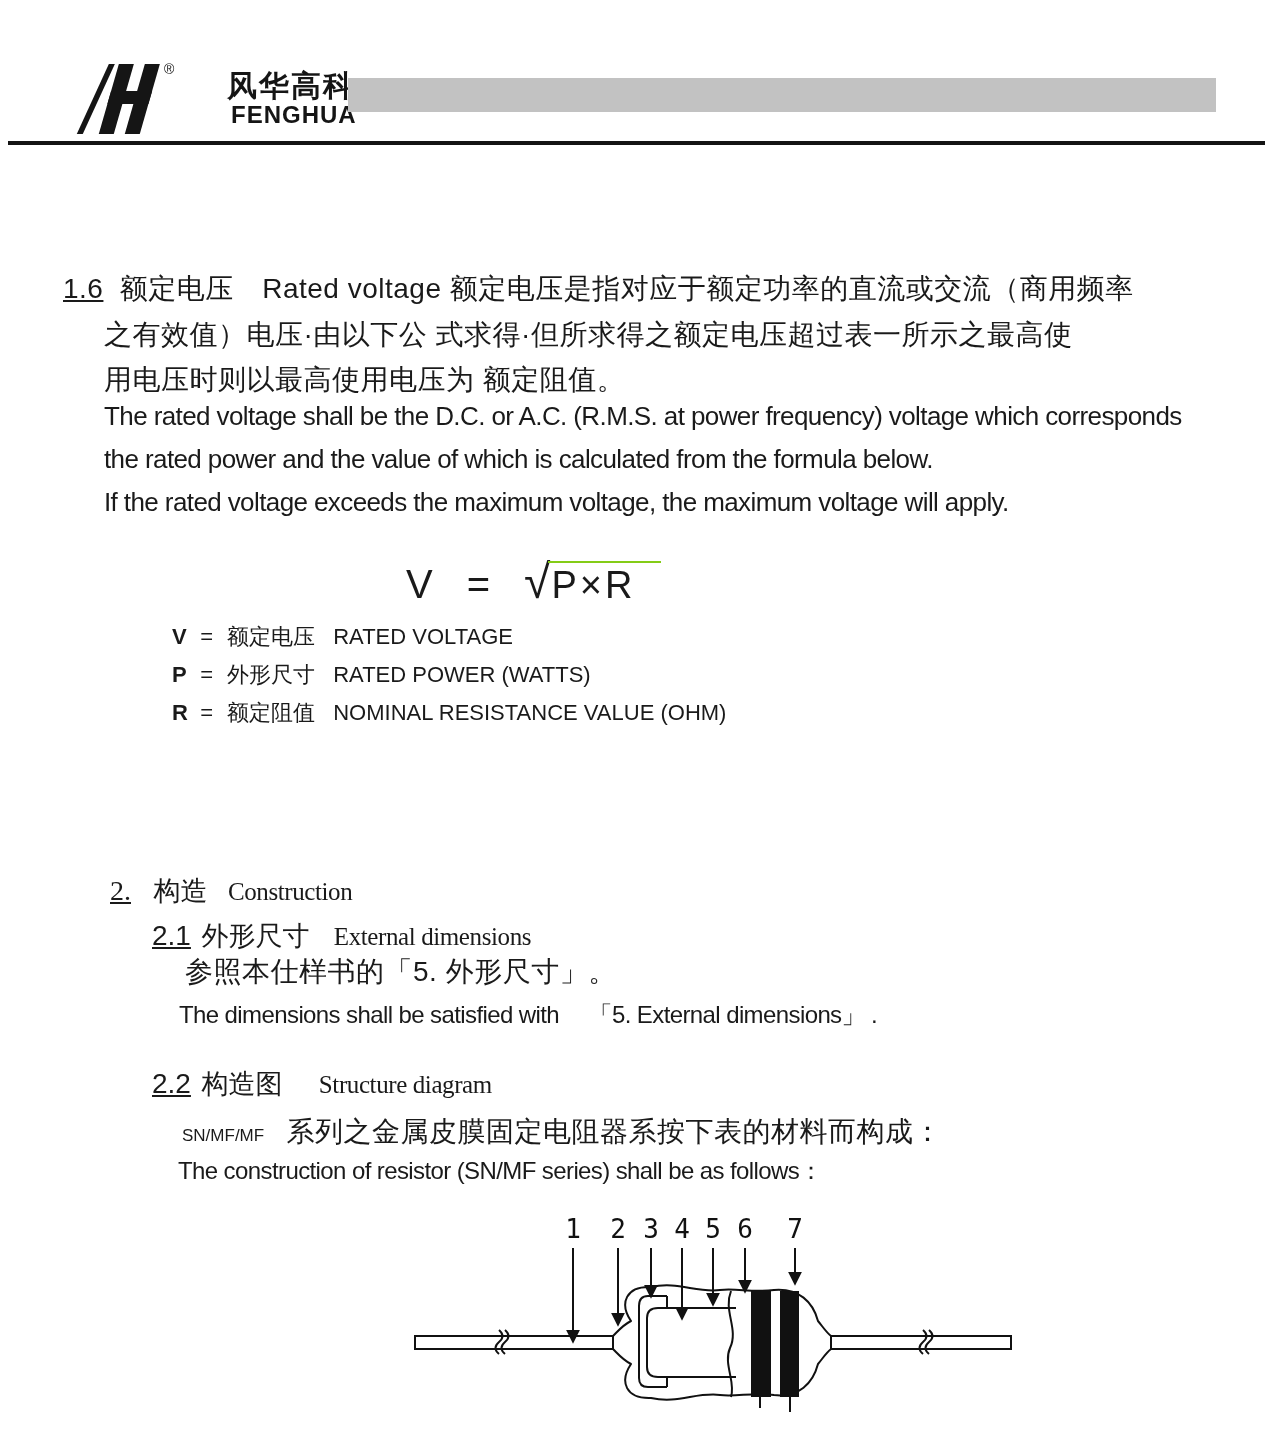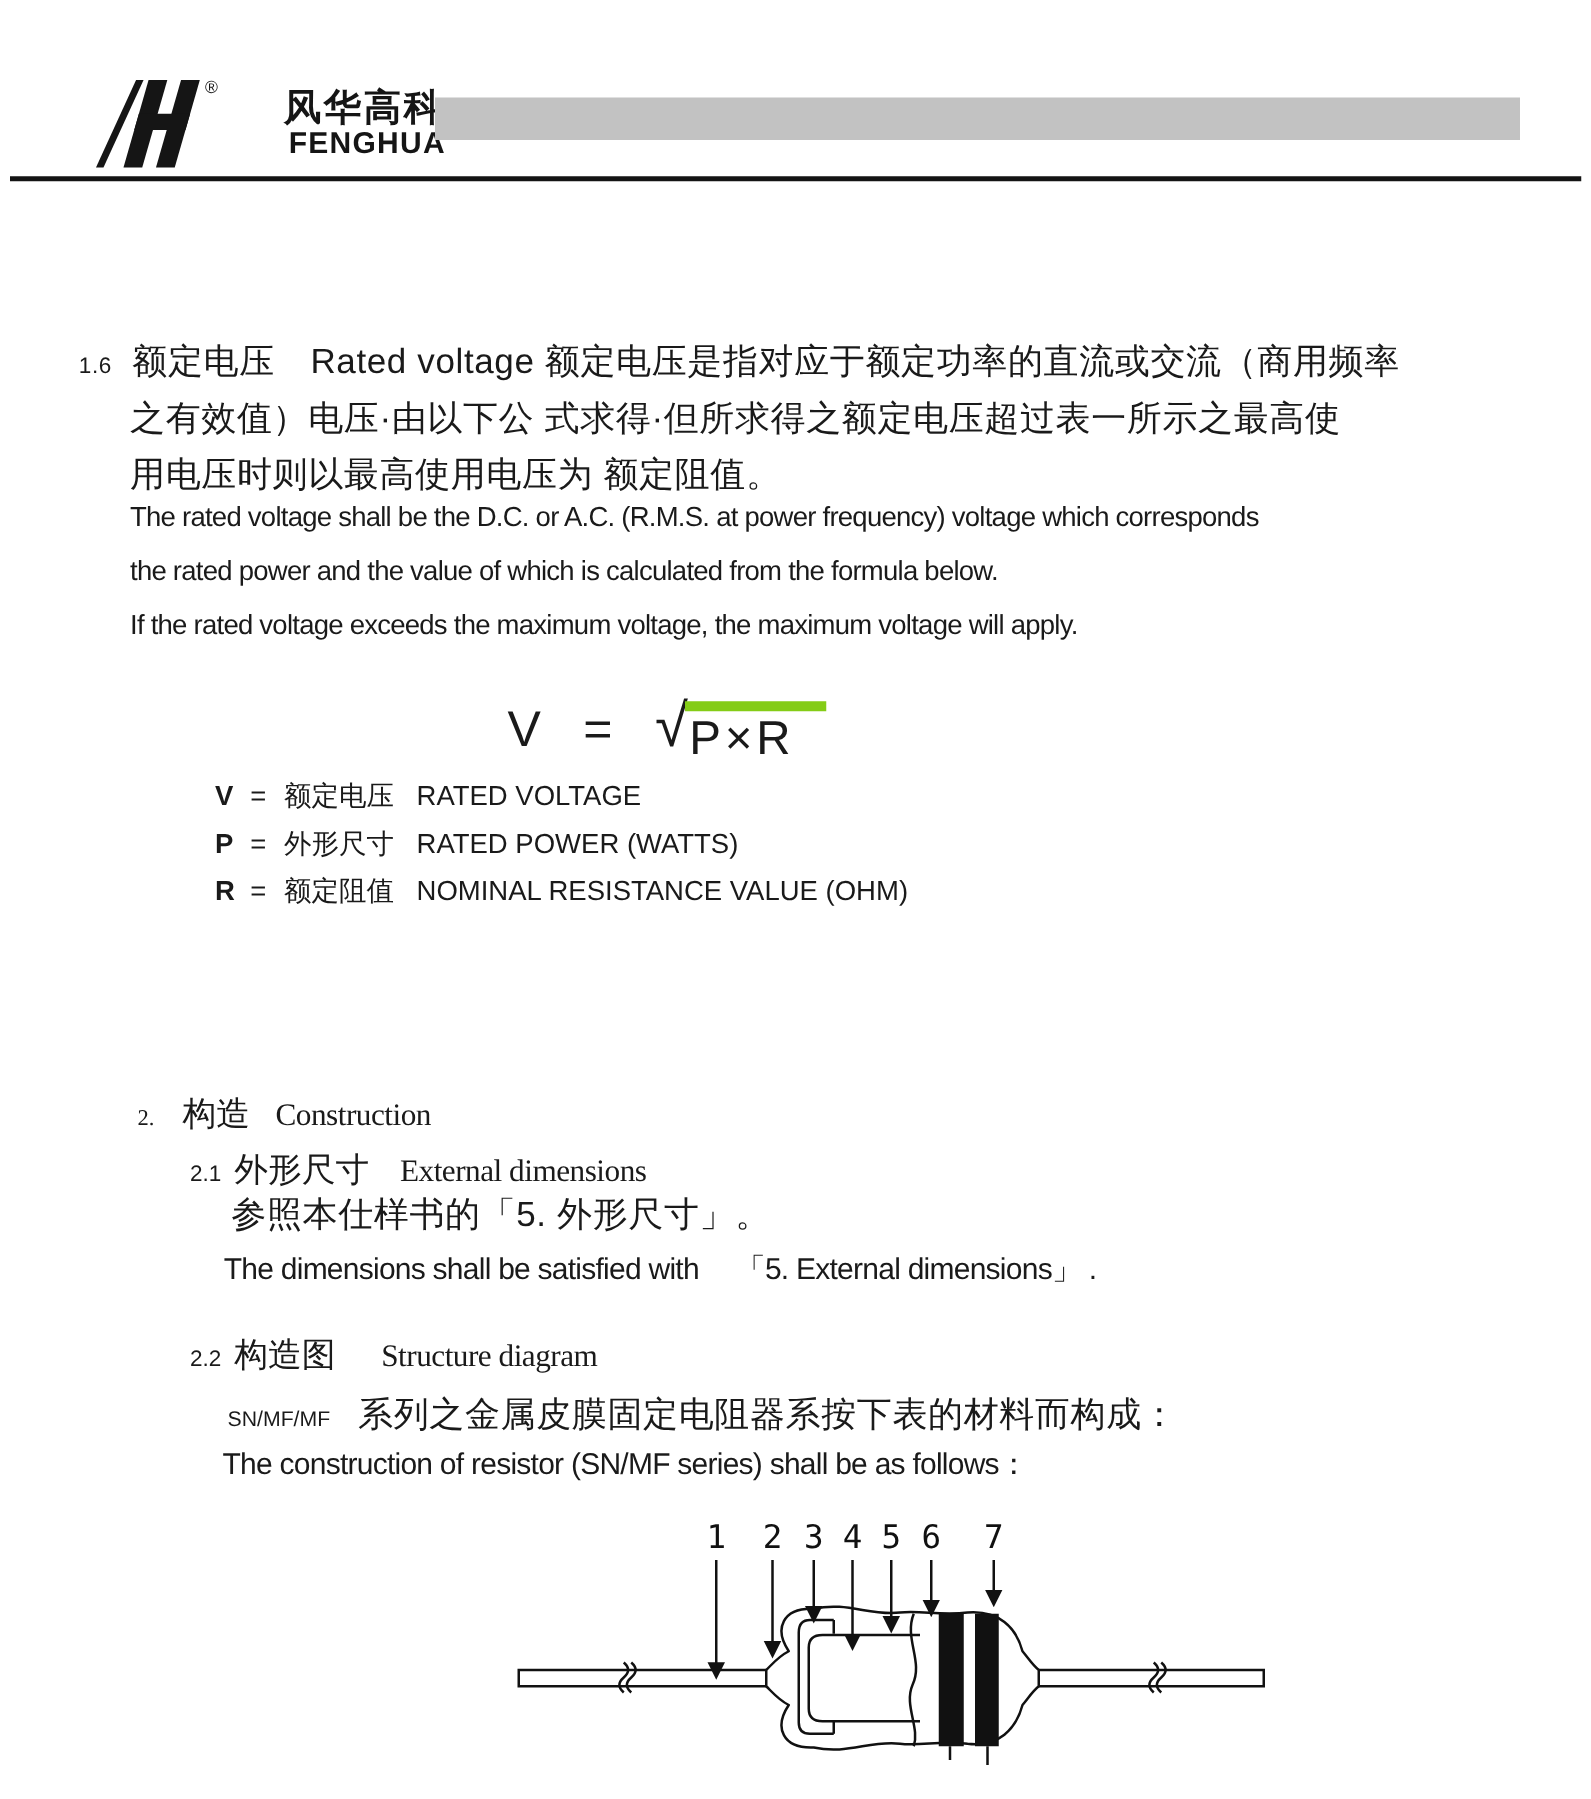--- a/index.html
+++ b/index.html
@@ -6,31 +6,31 @@
   .page{position:relative;width:1273px;height:1439px;background:#fff;
         font-family:"Liberation Sans",sans-serif;color:#1a1a1a;overflow:hidden;}
   .abs{position:absolute;white-space:nowrap;}
   
   .brand-cn{font-size:30px;font-weight:bold;letter-spacing:2px;color:#151515;margin-left:43px;}
   .brand-en{font-size:24px;font-weight:bold;letter-spacing:1px;color:#151515;margin-left:45px;}
   .graybar{position:absolute;left:348px;top:78px;width:868px;height:34px;}
   .rule{position:absolute;left:8px;top:141px;width:1257px;height:4px;background:#141414;}
   
   .cn{font-size:28px;letter-spacing:0.5px;}
-  .en{font-size:22px;letter-spacing:-0.6px;}
-  .hnum{font-size:18px;}
+  .en{font-size:26px;letter-spacing:-0.6px;}
+  .hnum{font-size:28px;text-decoration:underline;}
   .hcn{font-size:27px;}
   .hen{font-size:25px;letter-spacing:-0.4px;font-family:Liberation Serif, serif;}
   .serif{font-family:"Liberation Serif",serif;}
   
   .formula{position:absolute;left:406px;top:561px;display:flex;align-items:flex-start;
            font-size:40px;line-height:46px;}
   .f-eq{margin:0 34px;}
   .f-sqrt{font-size:48px;line-height:42px;margin-right:-2px;}
-  .f-rad{border-top:8px solid #84cc16;padding:1px 26px 0 3px;font-size:38px;
+  .f-rad{border-top:2px solid #84cc16;padding:1px 26px 0 3px;font-size:38px;
          letter-spacing:3px;line-height:42px;text-align:center;}
   
   .defrow{position:absolute;left:172px;white-space:nowrap;font-size:22px;}
   .defrow .sym{font-weight:bold;display:inline-block;width:22px;}
   .defrow .eq{margin:0 8px 0 0;}
   .defrow .dcn{margin-right:12px;}
   
   .diagram{position:absolute;left:380px;top:1210px;}
   .dg-num{font-family:"DejaVu Sans Mono",monospace;font-size:26px;fill:#111;}
   .stroke{stroke:#111;stroke-width:2;fill:none;}

